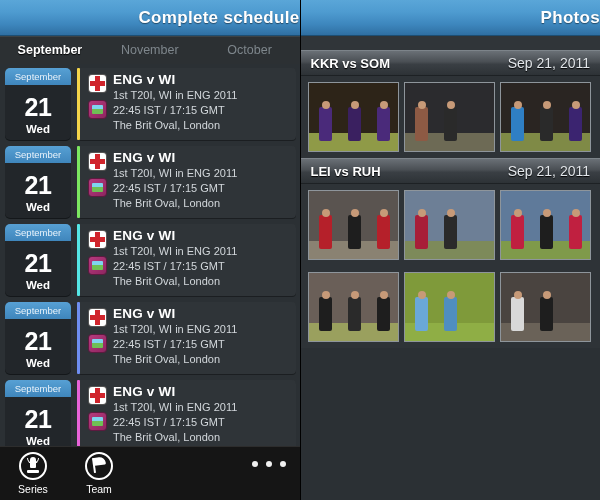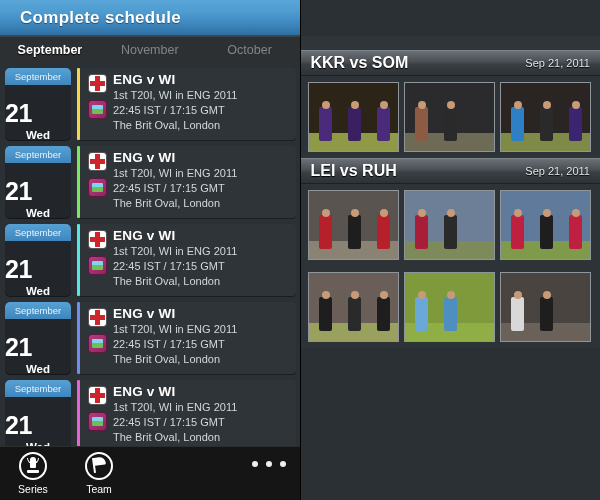--- a/index.html
+++ b/index.html
@@ -5,41 +5,41 @@
   html,body{margin:0;padding:0;background:#000;}
   body{width:600px;height:500px;overflow:hidden;
        font-family:"Liberation Sans","DejaVu Sans",sans-serif;}
   .app{position:relative;width:600px;height:500px;display:flex;background:#1a1d1f;}
 
   
   .panel{position:relative;width:300px;height:500px;overflow:hidden;background:#2b3034;}
   .panel.left{border-right:1px solid #000;}
 
   
-  .titlebar{height:36px;display:flex;align-items:center;justify-content:flex-start;
+  .titlebar{height:36px;display:flex;align-items:center;justify-content:flex-end;
       background:linear-gradient(to bottom,#5aa6d8 0%,#4e9bd0 35%,#3d86bd 70%,#2f6fa2 100%);
       border-bottom:1px solid #1d4e73;box-sizing:border-box;padding-left:20px;}
   .titlebar .t{color:#fff;font-size:17px;font-weight:bold;letter-spacing:.3px;
       text-shadow:0 1px 1px rgba(0,0,0,.45);}
 
   
   .months{height:28px;background:#2c3033;display:flex;align-items:center;
       border-bottom:1px solid #15181a;box-shadow:inset 0 1px 0 #3c4246;}
   .month{flex:1;text-align:center;font-size:12.5px;color:#7e868c;}
   .month.active{color:#ffffff;font-weight:bold;text-shadow:0 1px 1px #000;}
 
   
   .sched{position:absolute;top:64px;left:0;right:0;bottom:54px;overflow:hidden;background:#2b3034;}
   .srow{position:relative;height:74px;margin:4px 4px 4px 5px;display:flex;}
   .datebox{width:66px;height:72px;background:#22262a;border-radius:5px;overflow:hidden;
       flex:0 0 auto;box-shadow:0 1px 0 #14171a;}
   .datebox .mon{height:17px;line-height:17px;text-align:center;font-size:9.5px;color:#e9f3fb;
       background:linear-gradient(to bottom,#57a0d4,#3f86bc);}
-  .datebox .dd{font-size:25px;font-weight:bold;color:#fff;line-height:30px;
-      margin-top:13px;letter-spacing:-.5px;}
+  .datebox .dd{text-align:center;font-size:25px;font-weight:bold;color:#fff;line-height:30px;
+      margin-top:7px;letter-spacing:-.5px;}
   .datebox .dw{text-align:center;font-size:11.5px;font-weight:bold;color:#fff;line-height:14px;}
   .accent{width:3px;height:72px;margin-left:6px;flex:0 0 auto;border-radius:1px;}
   .card{flex:1;height:72px;background:#2f3438;border-radius:0 4px 4px 0;
       position:relative;box-shadow:0 1px 0 #1b1e21;}
   .ico{position:absolute;left:9px;width:17px;height:17px;border-radius:3px;}
   .ico.flag{top:7px;background:#fff;box-shadow:0 0 0 1px #555;}
   .ico.flag:before{content:"";position:absolute;left:6px;top:1px;width:5px;height:15px;background:#d0242c;}
   .ico.flag:after{content:"";position:absolute;top:6px;left:1px;width:15px;height:5px;background:#d0242c;}
   .ico.venue{top:33px;background:linear-gradient(135deg,#b73a7e,#8e2560);
       box-shadow:0 0 0 1px #5d1a40;}
@@ -77,22 +77,22 @@
       border-radius:1px 6px 1px 1px;}
 
   
   .photos{position:absolute;top:36px;left:0;right:0;bottom:54px;background:#2b3034;overflow:hidden;}
   .spacer{height:14px;background:#303539;}
   .sect{}
   .shead{height:26px;display:flex;align-items:center;justify-content:space-between;
       padding:0 10px;box-sizing:border-box;
       background:linear-gradient(to bottom,#6a7076 0%,#4a4f54 45%,#3a3f44 55%,#2d3236 100%);
       border-top:1px solid #7d848a;border-bottom:1px solid #1d2124;}
-  .shead .nm{font-size:16px;font-weight:bold;color:#fff;text-shadow:0 1px 1px #000;}
-  .shead .dt{font-size:11px;color:#e2e6ea;text-shadow:0 1px 1px #000;}
+  .shead .nm{font-size:13px;font-weight:bold;color:#fff;text-shadow:0 1px 1px #000;}
+  .shead .dt{font-size:14px;color:#e2e6ea;text-shadow:0 1px 1px #000;}
   .strip{height:82px;display:flex;align-items:center;gap:5px;padding:6px 7px;box-sizing:border-box;
       background:#2e3337;}
   .ph{width:91px;height:70px;border:1px solid #8e959b;box-sizing:border-box;overflow:hidden;
       position:relative;background:#555;}
   .ph .sky{position:absolute;inset:0;}
   .ph .grd{position:absolute;left:0;right:0;bottom:0;height:26%;}
   .ph .p{position:absolute;bottom:14%;border-radius:2px;}
   .ph .hd{position:absolute;border-radius:50%;}
 
   
@@ -240,20 +240,23 @@
       <div class="ellip">
         <i></i>
           <i></i>
           <i></i>
       </div>
     </div>
   </div>
 
   <div class="panel right">
 
+    <div class="titlebar">
+      <div class="t">Photos</div>
+    </div>
 
     <div class="photos" id="photo-sections">
         <div class="spacer"></div>
         <div class="sect">
           <div class="shead">
             <span class="nm">KKR vs SOM</span>
             <span class="dt">Sep 21,  2011</span>
           </div>
           <div class="strip">
             <div class="ph">

